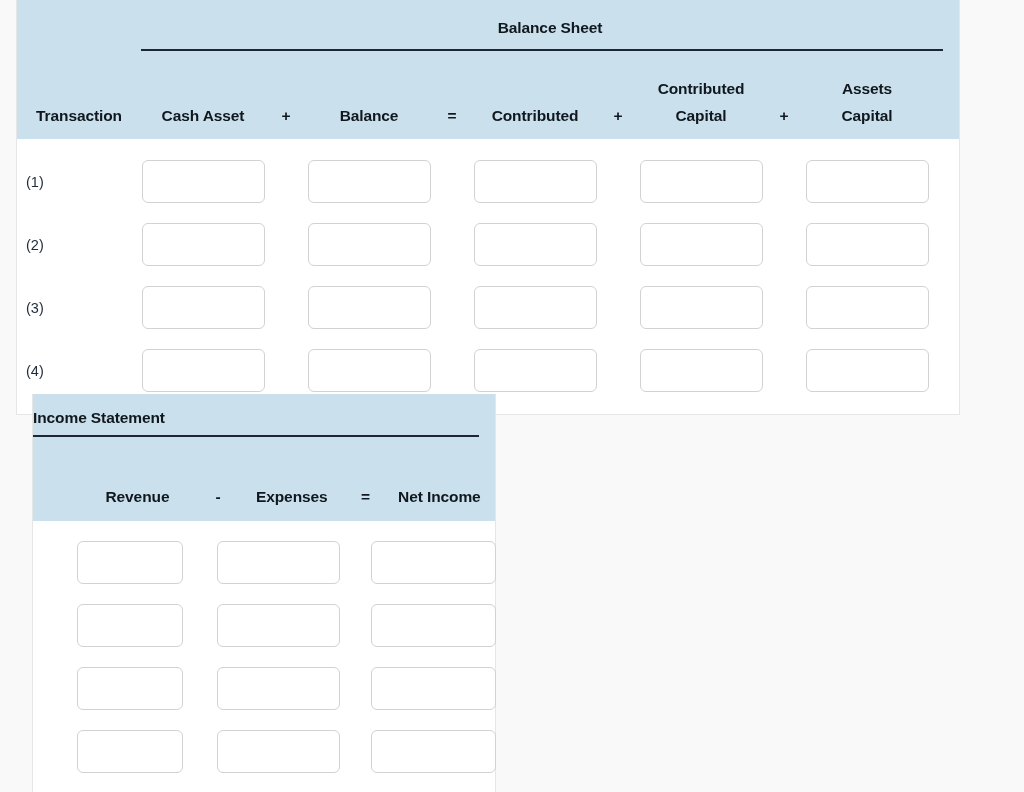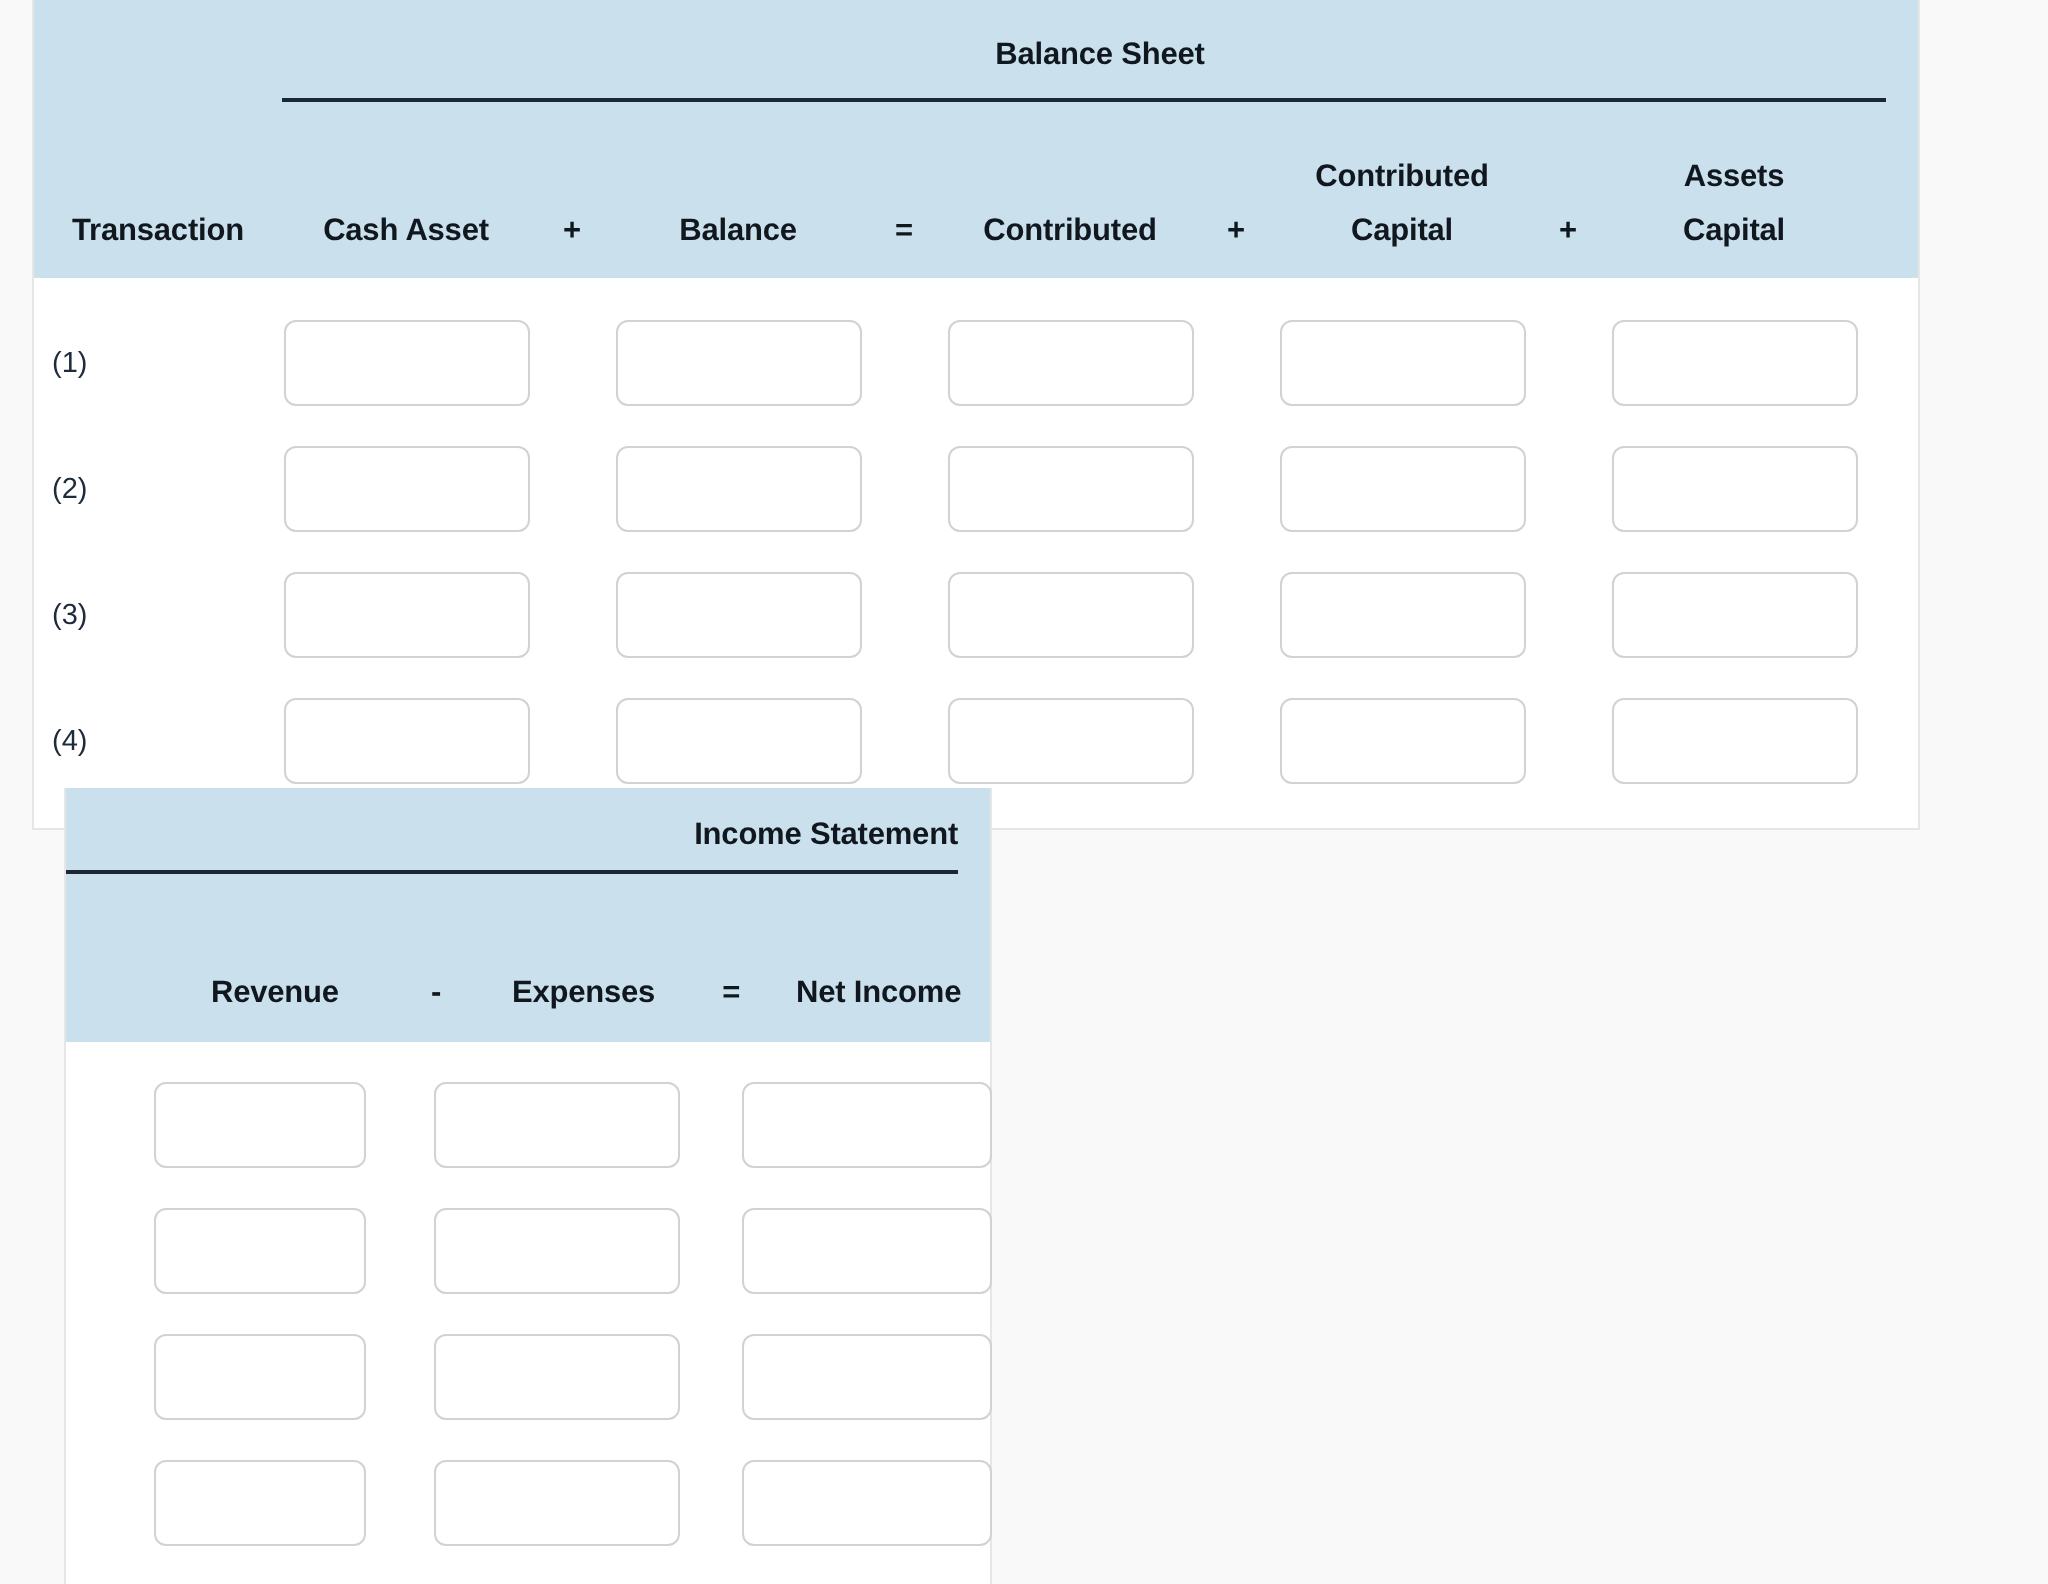--- a/index.html
+++ b/index.html
@@ -165,21 +165,21 @@
     height: 43px;
   }
 
   .is-title {
     position: absolute;
     left: 0;
     right: 16px;
     top: 0;
     height: 43px;
     line-height: 48px;
-    text-align: right;
+    text-align: left;
     font-size: 15.5px;
     font-weight: bold;
     color: #10171e;
     letter-spacing: -0.1px;
   }
 
   .is-title-rule {
     position: absolute;
     left: 0px;
     right: 16px;

